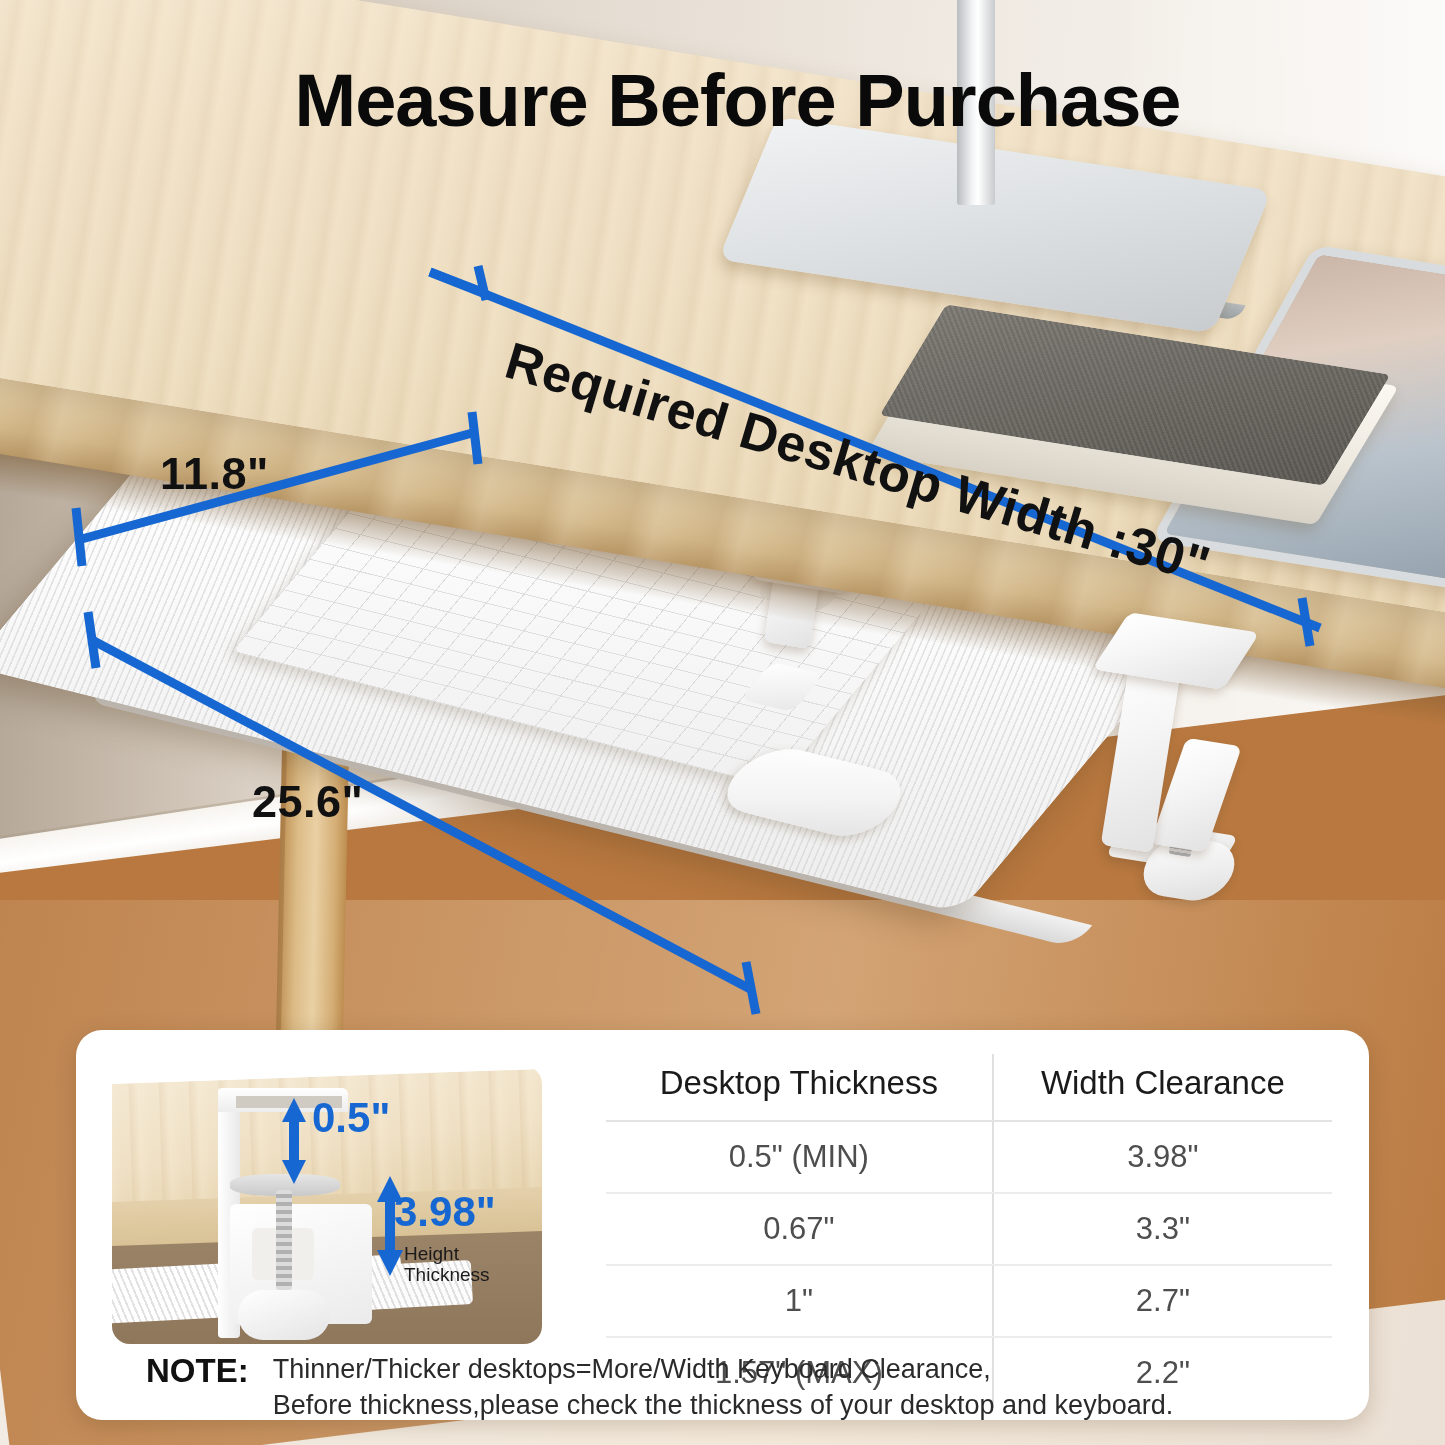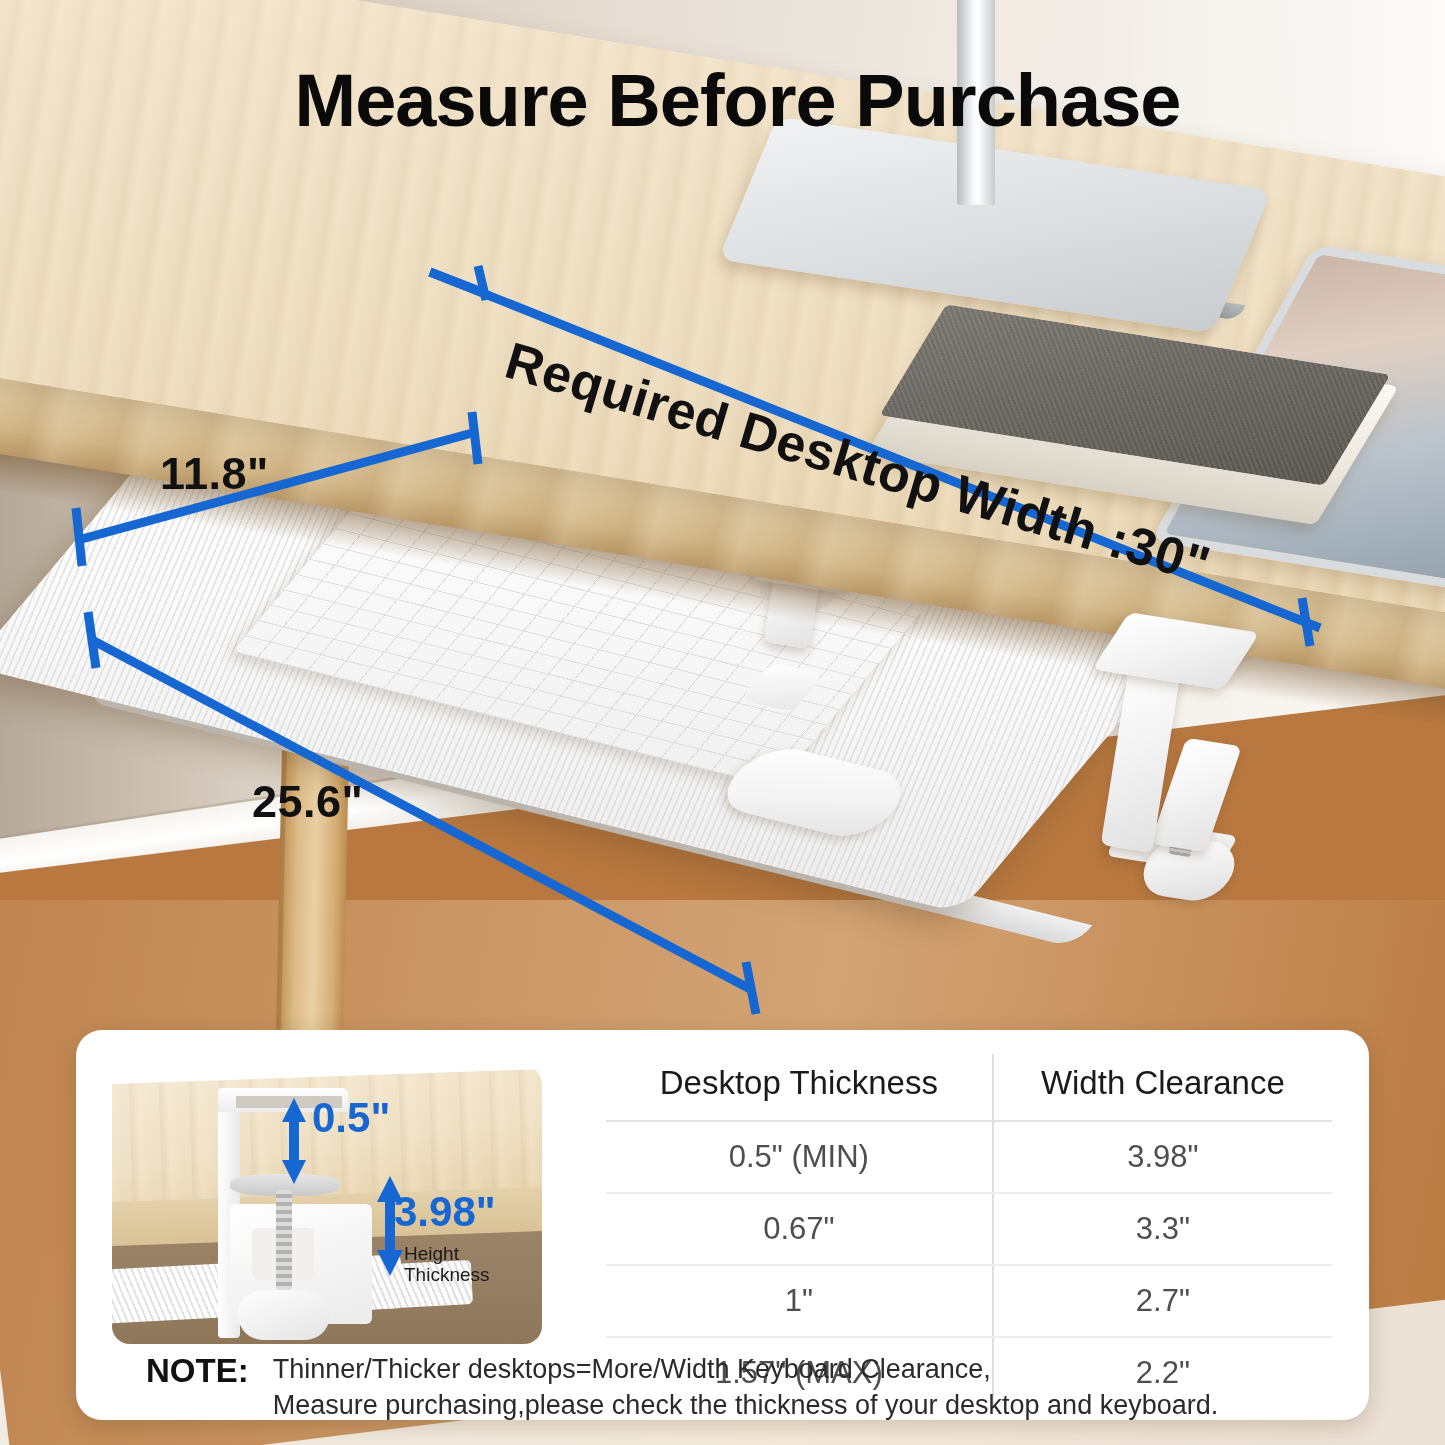--- a/index.html
+++ b/index.html
@@ -635,18 +635,18 @@
             <td>2.2"</td>
           </tr>
         </tbody>
       </table>
     </div>
 
     <div id="note">
       <div id="note-label">NOTE:</div>
       <div id="note-lines">
         <div>Thinner/Thicker desktops=More/Width Keyboard Clearance,</div>
-        <div>Measure purchasing,please check the thickness of your desktop and keyboard.</div>
+        <div>Before thickness,please check the thickness of your desktop and keyboard.</div>
       </div>
     </div>
 
   </div>
 </div>
 
 </body></html>

